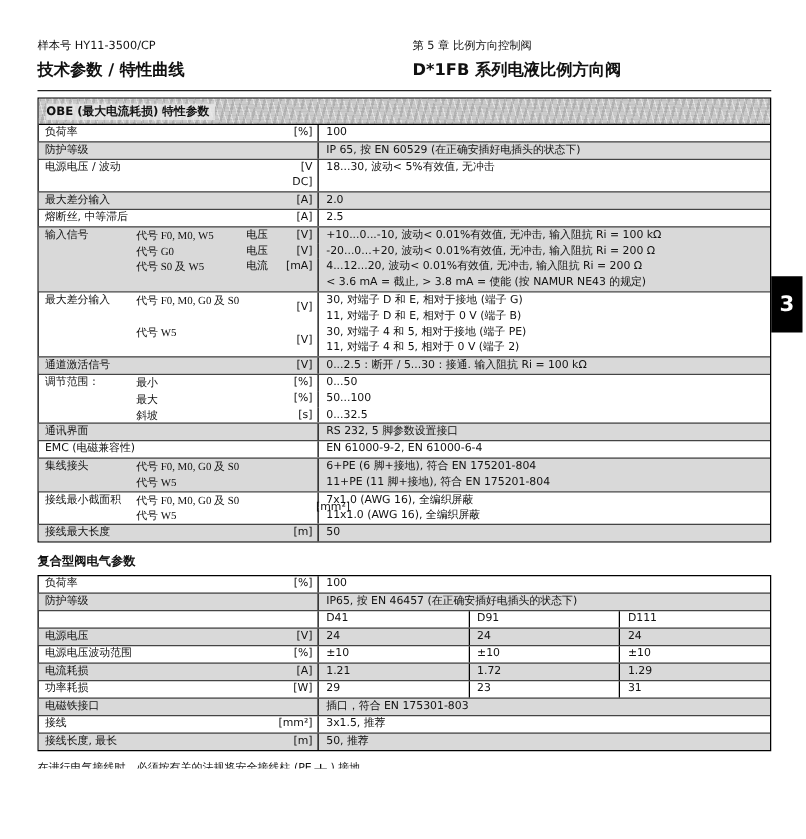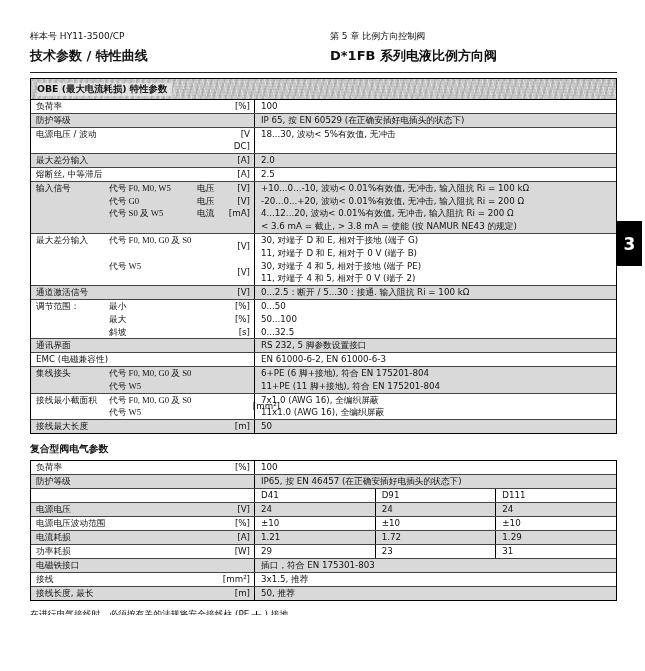--- a/index.html
+++ b/index.html
@@ -298,21 +298,21 @@
           <div class="gl">
             <div class="gl-left">
               <div class="gl-label">EMC (电磁兼容性)</div>
               <div class="gl-sub"></div>
               <div class="gl-type"></div>
               <div class="gl-unit">
                 <div></div>
               </div>
             </div>
             <div class="gl-values">
-              <div class="vline">EN 61000-6-2, EN 61000-6-3</div>
+              <div class="vline">EN 61000-9-2, EN 61000-6-4</div>
             </div>
           </div>
         </div>
         <div class="t1row shade">
           <div class="gl">
             <div class="gl-left">
               <div class="gl-label">集线接头</div>
               <div class="gl-sub">代号 F0, M0, G0 及 S0</div>
               <div class="gl-type"></div>
               <div class="gl-unit">

